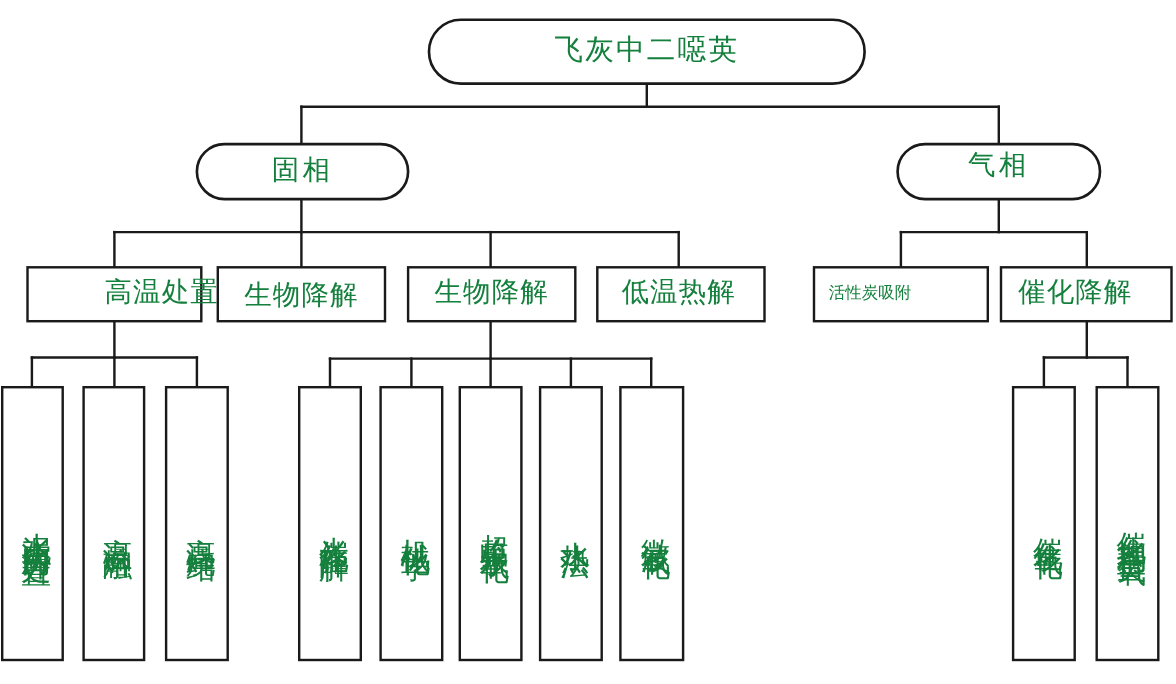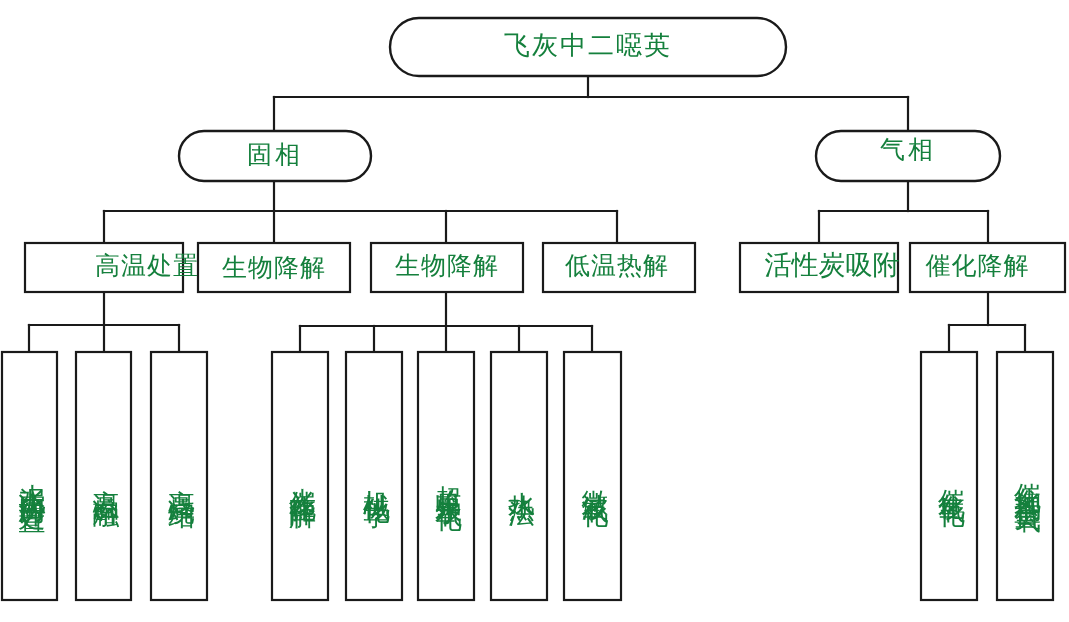--- a/index.html
+++ b/index.html
@@ -151,21 +151,21 @@
 
   <div class="node-label label-root" style="left:390px; top:18px; width:396px; height:58px;">飞灰中二噁英</div>
 
   <div class="node-label label-lvl2" style="left:179px; top:131px; width:192px; height:50px;">固相</div>
   <div class="node-label label-lvl2" style="left:816px; top:131px; width:184px; height:40px;text-align:right;">气相</div>
 
   <div class="node-label label-h" style="left:25px; top:243px; width:158px; height:49px;padding-left:43px;">高温处置</div>
   <div class="node-label label-h" style="left:198px; top:243px; width:152px; height:53px;">生物降解</div>
   <div class="node-label label-h" style="left:371px; top:243px; width:152px; height:49px;">生物降解</div>
   <div class="node-label label-h" style="left:543px; top:243px; width:148px; height:49px;">低温热解</div>
-  <div class="node-label label-h" style="left:740px; top:243px; width:184px; height:49px; font-size:27px; letter-spacing:0px;">活性炭吸附</div>
+  <div class="node-label label-h" style="left:699px; top:243px; width:184px; height:49px; font-size:15px; letter-spacing:0px;">活性炭吸附</div>
   <div class="node-label label-h" style="left:910px; top:243px; width:135px; height:49px;">催化降解</div>
 
   <div class="node-label label-v" style="left:2px; top:352px; width:55px; height:248px;">水泥窑协同处置</div>
   <div class="node-label label-v" style="left:76px; top:352px; width:55px; height:248px;">高温熔融</div>
   <div class="node-label label-v" style="left:151px; top:352px; width:56px; height:248px;">高温烧结</div>
 
   <div class="node-label label-v" style="left:272px; top:352px; width:56px; height:248px;">光催化降解</div>
   <div class="node-label label-v" style="left:346px; top:352px; width:56px; height:248px;">机械化学</div>
   <div class="node-label label-v" style="left:418px; top:352px; width:56px; height:248px;">超临界水氧化</div>
   <div class="node-label label-v" style="left:491px; top:352px; width:56px; height:248px;">水热法</div>

